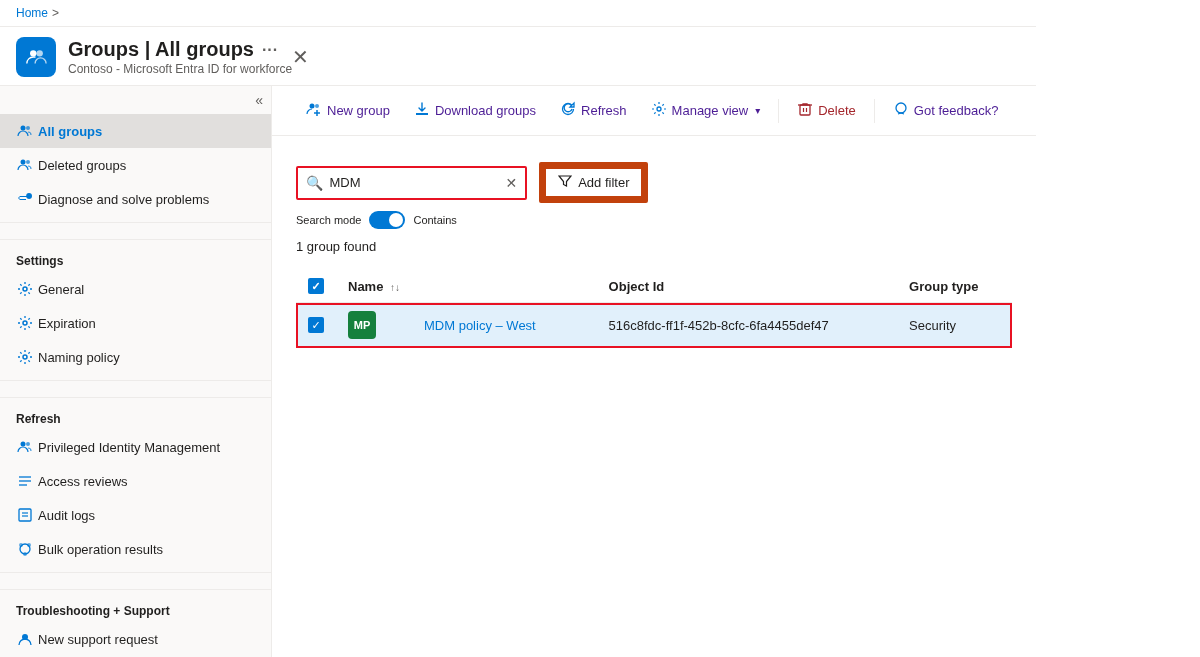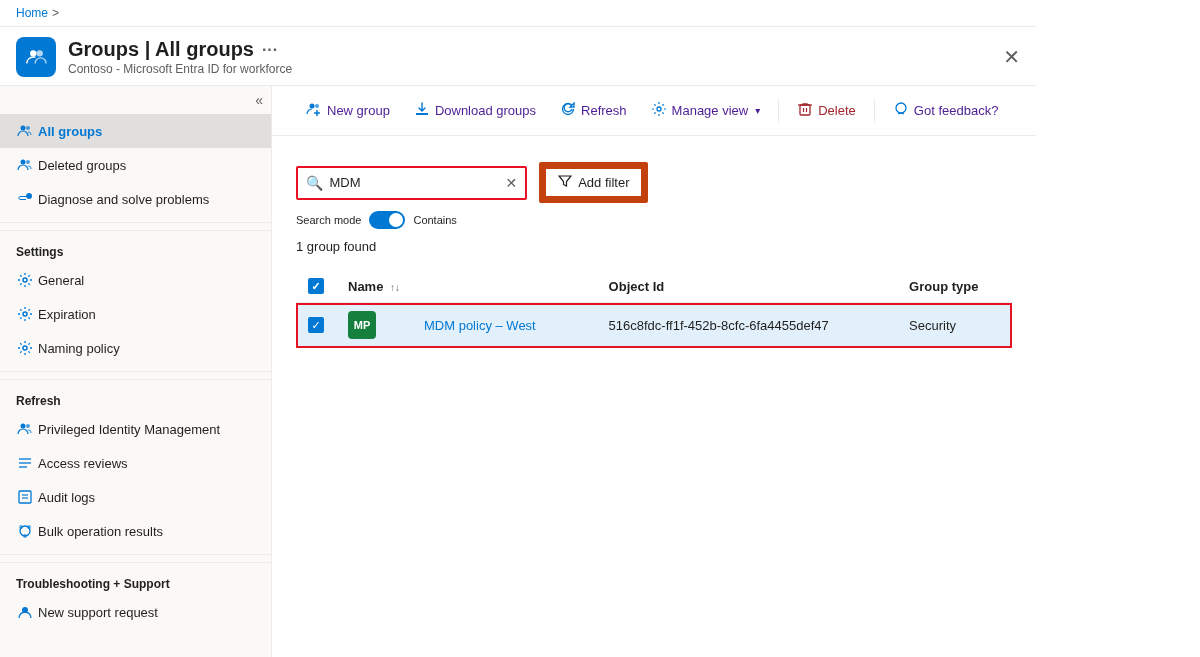--- a/index.html
+++ b/index.html
@@ -12,21 +12,21 @@
       display: flex; align-items: center; padding: 6px 16px; background: #fff;
       border-bottom: 1px solid #edebe9; gap: 4px;
     }
     .breadcrumb-link { color: #0078d4; text-decoration: none; font-size: 12px; }
     .breadcrumb-sep { color: #605e5c; font-size: 12px; }
 
     
     .page-header {
       display: flex; align-items: center; padding: 10px 16px 8px 16px;
       background: #fff; border-bottom: 1px solid #edebe9;
-      justify-content: space-between;
+      justify-content: flex-start;
     }
     .page-header-left { display: flex; align-items: center; gap: 12px; }
     .header-icon {
       width: 40px; height: 40px; background: #0078d4; border-radius: 8px;
       display: flex; align-items: center; justify-content: center; color: #fff; font-size: 18px;
     }
     .header-title-block {}
     .header-title { font-size: 20px; font-weight: 600; color: #201f1e; display: flex; align-items: center; gap: 8px; }
     .header-subtitle { font-size: 12px; color: #605e5c; margin-top: 1px; }
     .header-ellipsis { color: #605e5c; font-size: 16px; cursor: pointer; }
@@ -46,21 +46,21 @@
     .sidebar-item {
       display: flex; align-items: center; gap: 4px;
       padding: 8px 16px; cursor: pointer; font-size: 13px; color: #201f1e;
     }
     .sidebar-item.active { background: #e1dfdd; font-weight: 600; color: #0078d4; }
     .sidebar-item .icon { width: 18px; height: 18px; display: flex; align-items: center; justify-content: center; flex-shrink: 0; }
 
     .sidebar-section-header {
       font-size: 12px; font-weight: 600; color: #201f1e;
       padding: 14px 16px 4px 16px; text-transform: none;
-      border-top: 1px solid #edebe9; margin-top: 7px;
+      border-top: 1px solid #edebe9; margin-top: 16px;
     }
     .sidebar-divider { border: none; border-top: 1px solid #edebe9; margin: 6px 0; }
 
     
     .content-area { flex: 1; padding: 12px 24px; overflow-y: auto; }
 
     
     .toolbar {
       display: flex; align-items: center; gap: 4px; padding: 10px 24px;
       border-bottom: 1px solid #edebe9; background: #fff;

